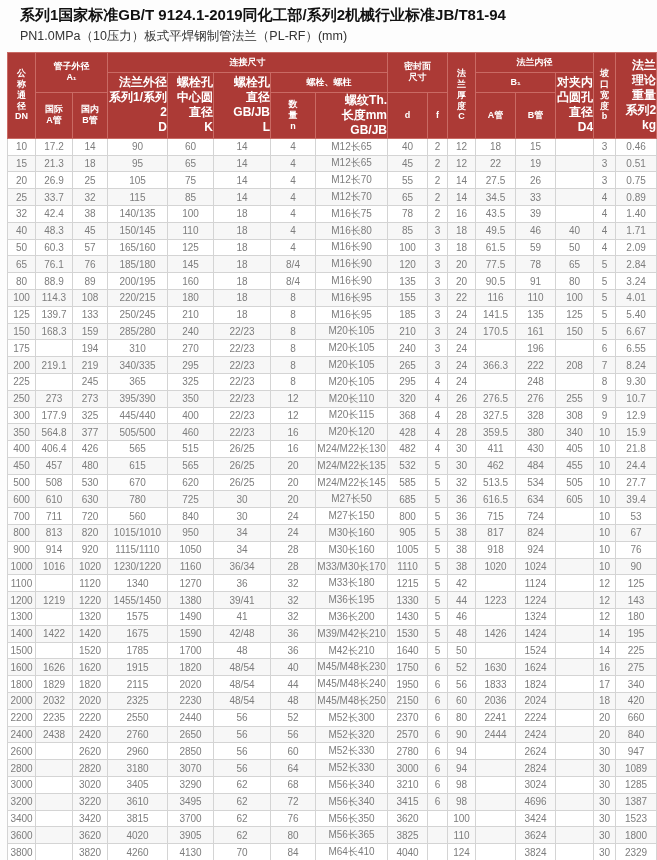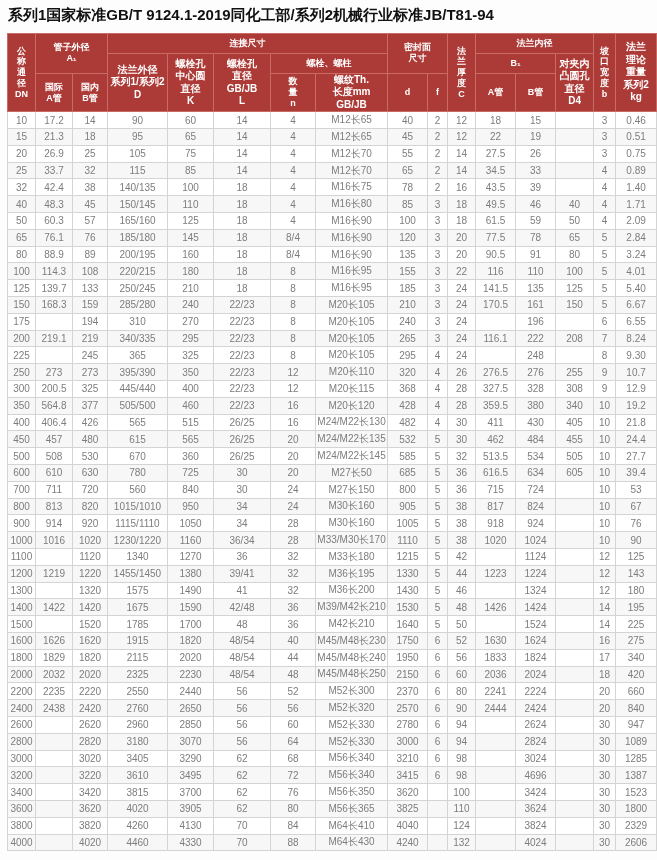--- a/index.html
+++ b/index.html
@@ -1,42 +1,43 @@
 <!DOCTYPE html>
 <html><head>
 <meta charset="utf-8">
 <style>
   html,body{margin:0;padding:0;background:#fdfdfd;}
   body{width:657px;font-family:"Liberation Sans","DejaVu Sans",sans-serif;}
   .page{width:657px;height:860px;background:#fdfdfd;overflow:hidden;}
-  .titlebar{padding:6px 0 0 8px;}
+  .titlebar{padding:6px 0 0 20px;}
   .title{font-size:15px;font-weight:bold;color:#111;line-height:1.25;}
   .subtitle{font-size:12.5px;color:#333;margin-top:4px;line-height:1.2;}
   table.spec{border-collapse:collapse;table-layout:fixed;margin:8px 0 0 7px;width:649px;}
   table.spec th{
     background:#ac3a36;color:#fff;font-weight:bold;
     border:1px solid #c96a64;padding:0;
     font-size:9px;line-height:1.2;text-align:center;vertical-align:middle;
     white-space:pre-line;overflow:hidden;
   }
-  table.spec th.sm{font-size:10px;line-height:1.25;}
+  table.spec th.sm{font-size:12px;line-height:1.25;text-align:right;}
   table.spec td{
     border:1px solid #d4d4d4;padding:0 1px;height:15.8px;
     font-size:10px;color:#7d7d7d;text-align:center;vertical-align:middle;
     white-space:nowrap;overflow:hidden;background:#fff;
   }
   table.spec tbody tr:nth-child(even) td{background:#f7f7f7;}
   .r1{height:20px;} .r2{height:20px;} .r3{height:14px;margin-top:8px;} .r4{height:22px;}
 </style>
 </head>
 <body>
 
 <div class="page">
   <div class="titlebar">
     <div class="title">系列1国家标准GB/T 9124.1-2019同化工部/系列2机械行业标准JB/T81-94</div>
+    <div class="subtitle">PN1.0MPa（10压力）板式平焊钢制管法兰（PL-RF）(mm)</div>
   </div>
 
   <table class="spec">
     <colgroup>
       <col style="width:28px">
         <col style="width:37px">
         <col style="width:35px">
       <col style="width:60px">
         <col style="width:46px">
         <col style="width:57px">
@@ -357,21 +358,21 @@
           <td>219.1</td>
           <td>219</td>
           <td>340/335</td>
           <td>295</td>
           <td>22/23</td>
           <td>8</td>
           <td>M20长105</td>
           <td>265</td>
           <td>3</td>
           <td>24</td>
-          <td>116.1</td>
+          <td>366.3</td>
           <td>222</td>
           <td>208</td>
           <td>7</td>
           <td>8.24</td>
         </tr>
         <tr>
           <td>225</td>
           <td></td>
           <td>245</td>
           <td>365</td>
@@ -401,21 +402,21 @@
           <td>4</td>
           <td>26</td>
           <td>276.5</td>
           <td>276</td>
           <td>255</td>
           <td>9</td>
           <td>10.7</td>
         </tr>
         <tr>
           <td>300</td>
-          <td>200.5</td>
+          <td>177.9</td>
           <td>325</td>
           <td>445/440</td>
           <td>400</td>
           <td>22/23</td>
           <td>12</td>
           <td>M20长115</td>
           <td>368</td>
           <td>4</td>
           <td>28</td>
           <td>327.5</td>
@@ -433,21 +434,21 @@
           <td>22/23</td>
           <td>16</td>
           <td>M20长120</td>
           <td>428</td>
           <td>4</td>
           <td>28</td>
           <td>359.5</td>
           <td>380</td>
           <td>340</td>
           <td>10</td>
-          <td>19.2</td>
+          <td>15.9</td>
         </tr>
         <tr>
           <td>400</td>
           <td>406.4</td>
           <td>426</td>
           <td>565</td>
           <td>515</td>
           <td>26/25</td>
           <td>16</td>
           <td>M24/M22长130</td>
@@ -476,21 +477,21 @@
           <td>484</td>
           <td>455</td>
           <td>10</td>
           <td>24.4</td>
         </tr>
         <tr>
           <td>500</td>
           <td>508</td>
           <td>530</td>
           <td>670</td>
-          <td>360</td>
+          <td>620</td>
           <td>26/25</td>
           <td>20</td>
           <td>M24/M22长145</td>
           <td>585</td>
           <td>5</td>
           <td>32</td>
           <td>513.5</td>
           <td>534</td>
           <td>505</td>
           <td>10</td>

